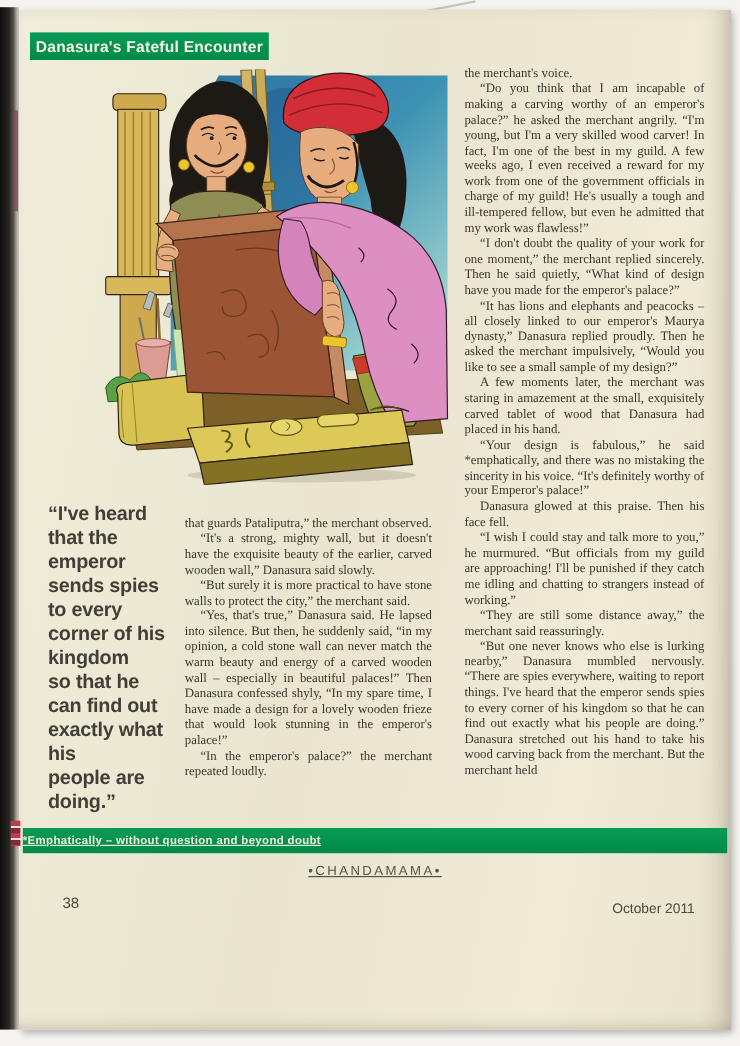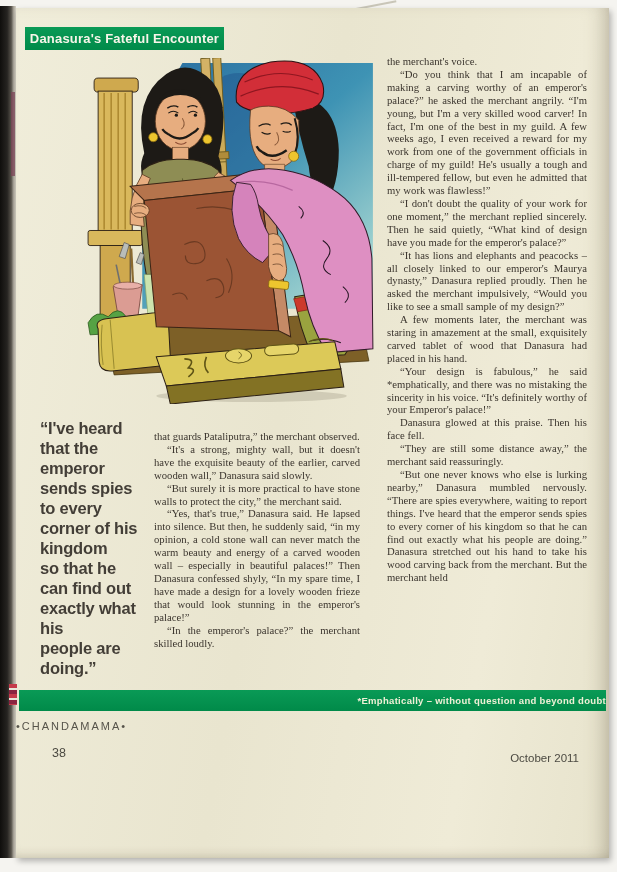--- a/index.html
+++ b/index.html
@@ -62,29 +62,29 @@
   .col p { margin:0; text-indent:13px; text-align:justify; }
   .col p:first-child { text-indent:0; }
   .col-mid   { left:138px; top:398px; width:206px; height:288px;margin-top:24px; }
   .col-right { left:371px; top:47px;  width:200px; height:639px; }
 
   .footbar {
     position:absolute; left:3px; top:682px; width:587px; height:21px;
     background:linear-gradient(180deg,#0a9a56,#008a49);
   }
   .footbar span {
-    display:block; text-align:right;
+    display:block; text-align:left;
     font:bold 9.5px/21px "Liberation Sans", sans-serif;
-    color:#eff0d6; letter-spacing:.3px;
+    color:#eff0d6; letter-spacing:.3px;text-decoration:underline;
   }
 
   .pageno { position:absolute; left:36px; top:707px; font:12.5px "Liberation Sans", sans-serif; color:#4c4a42;margin-top:31px; }
   .mag {
-    position:absolute; left:0; top:712px; width:100%; 
-    font:11px "Liberation Sans", sans-serif; letter-spacing:2px; color:#56534a;
+    position:absolute; left:0; top:712px; width:100%; text-align:center;
+    font:11px "Liberation Sans", sans-serif; letter-spacing:2px; color:#56534a;text-decoration:underline;
   }
   .date { position:absolute; right:30px; top:744px; font:11.5px "Liberation Sans", sans-serif; color:#4c4a42; }
 </style>
 </head>
 <body>
 
 <div class="scan">
   <div class="spine"></div>
   <div class="mark-purple"></div>
   <div class="crease"></div>
@@ -249,30 +249,31 @@
 exactly what
 his
 people are
 doing.”</div>
 
     <div class="col col-mid">
         <p>that guards Pataliputra,” the merchant observed.</p>
         <p>“It's a strong, mighty wall, but it doesn't have the exquisite beauty of the earlier, carved wooden wall,” Danasura said slowly.</p>
         <p>“But surely it is more practical to have stone walls to protect the city,” the merchant said.</p>
         <p>“Yes, that's true,” Danasura said.  He lapsed into silence. But then, he suddenly said, “in my opinion, a cold stone wall can never match the warm beauty and energy of a carved wooden wall – especially in beautiful palaces!” Then Danasura confessed shyly, “In my spare time, I have made a design for a lovely wooden frieze that would look stunning in the emperor's palace!”</p>
-        <p>“In the emperor's palace?” the merchant skilled loudly.</p>
+        <p>“In the emperor's palace?” the merchant repeated loudly.</p>
       </div>
     <div class="col col-right">
         <p>the merchant's voice.</p>
         <p>“Do you think that I am incapable of making a carving worthy of an emperor's palace?” he asked the merchant angrily. “I'm young, but I'm a very skilled wood carver! In fact, I'm one of the best in my guild. A few weeks ago, I even received a reward for my work from one of the government officials in charge of my guild! He's usually a tough and ill-tempered fellow, but even he admitted that my work was flawless!”</p>
         <p>“I don't doubt the quality of your work for one moment,” the merchant replied sincerely. Then he said quietly, “What kind of design have you made for the emperor's palace?”</p>
         <p>“It has lions and elephants and peacocks – all closely linked to our emperor's Maurya dynasty,” Danasura replied proudly. Then he asked the merchant impulsively, “Would you like to see a small sample of my design?”</p>
         <p>A few moments later, the merchant was staring in amazement at the small, exquisitely carved tablet of wood that Danasura had placed in his hand.</p>
         <p>“Your design is fabulous,” he said *emphatically, and there was no mistaking the sincerity in his voice. “It's definitely worthy of your Emperor's palace!”</p>
         <p>Danasura glowed at this praise.  Then his face fell.</p>
+        <p>“I wish I could stay and talk more to you,” he murmured. “But officials from my guild are approaching! I'll be punished if they catch me idling and chatting to strangers instead of working.”</p>
         <p>“They are still some distance away,” the merchant said reassuringly.</p>
         <p>“But one never knows who else is lurking nearby,” Danasura mumbled nervously. “There are spies everywhere, waiting to report things. I've heard that the emperor sends spies to every corner of his kingdom so that he can find out exactly what his people are doing.”  Danasura stretched out his hand to take his wood carving back from the merchant.  But the merchant held</p>
       </div>
 
     <div class="footbar">
       <span>*Emphatically – without question and beyond doubt</span>
     </div>
 
     <div class="pageno">38</div>
     <div class="mag">•CHANDAMAMA•</div>

